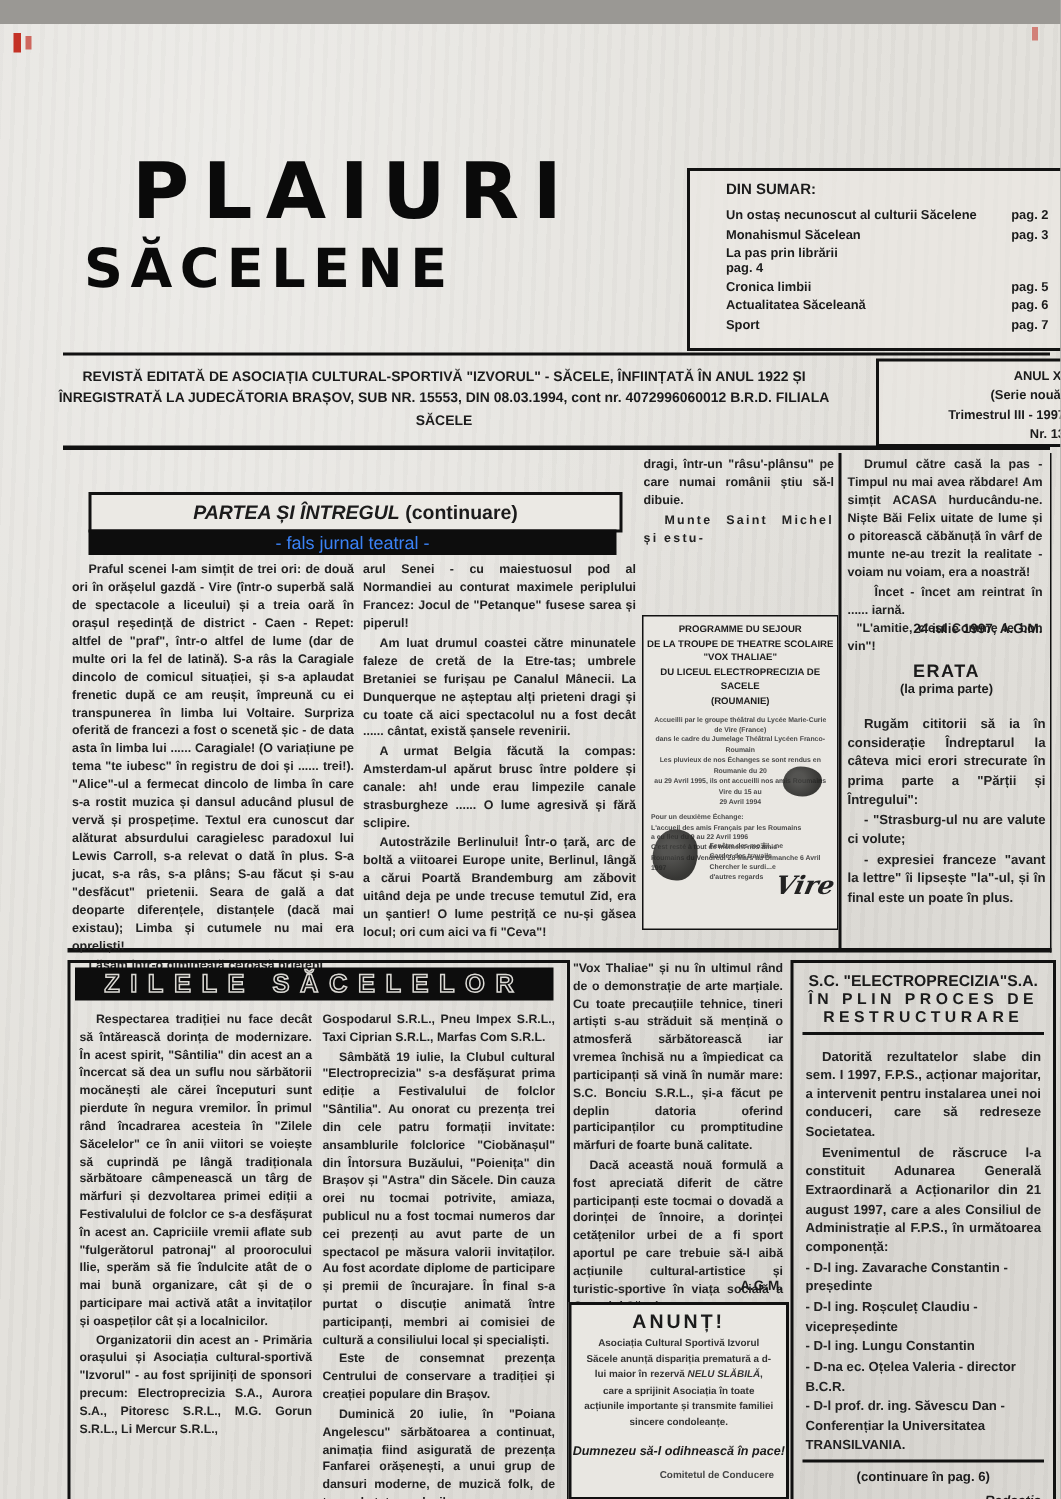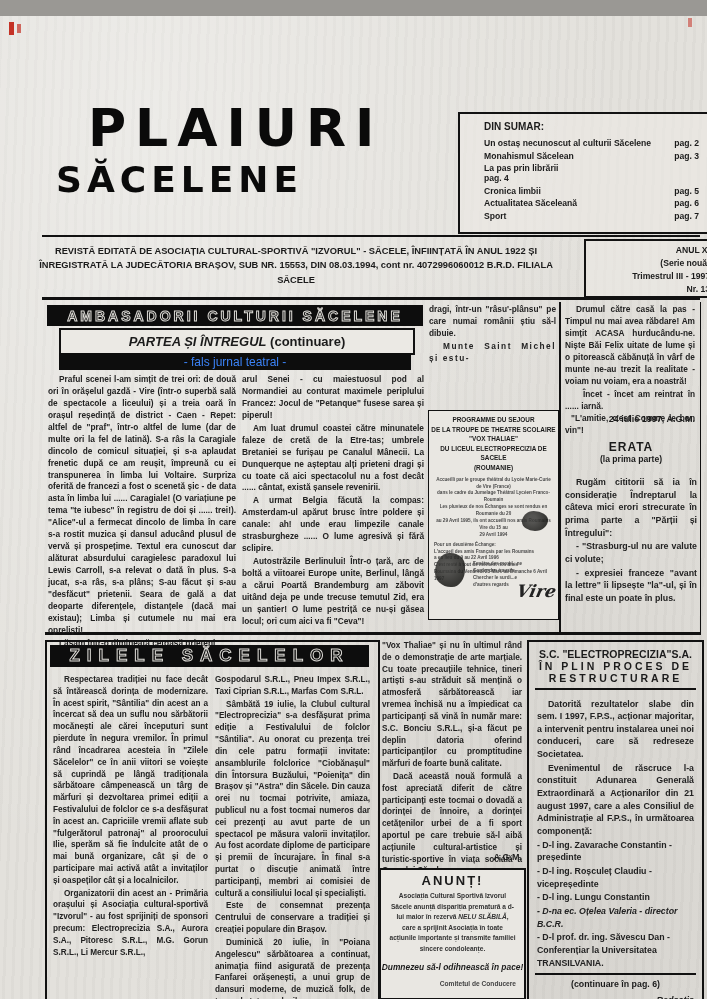--- a/index.html
+++ b/index.html
@@ -78,23 +78,20 @@
     <div>ANUL XI</div>
     <div>(Serie nouă)</div>
     <div>Trimestrul III - 1997</div>
     <div>Nr. 13</div>
   </div>
   <div class="abs rule" style="left:42px;top:281px;width:658px;height:3px;"></div>
 
   <div class="abs" style="left:45px;top:286px;width:655px;height:330px;border-bottom:3px solid #111;border-right:1.5px solid #111;">
     <div class="abs rule" style="left:514px;top:0;width:1.5px;height:330px;"></div>
 
-    <div class="abs blackbar" style="left:2px;top:3px;width:376px;height:21px;">
-      <span class="outline-txt" style="font-size:14px;letter-spacing:3px;">AMBASADORII CULTURII SĂCELENE</span>
-    </div>
 
     <div class="abs" style="left:14px;top:26px;width:352px;height:23px;border:2px solid #111;background:#ebe9e4;display:flex;align-items:center;justify-content:center;">
       <span style="font-weight:700;font-size:13px;"><i>PARTEA ȘI ÎNTREGUL</i><span> (continuare)</span></span>
     </div>
 
     <div class="abs blackbar" style="left:14px;top:51px;width:352px;height:17px;">
       <span style="color:#3b82f6;font-size:12px;font-weight:400;">- fals jurnal teatral -</span>
     </div>
 
     <div class="abs colj" style="left:3px;top:72px;width:188px;height:252px;">
@@ -201,21 +198,21 @@
       <div style="font-size:10.5px;letter-spacing:3px;">ÎN PLIN PROCES DE</div>
       <div style="font-size:10.5px;letter-spacing:3px;">RESTRUCTURARE</div>
     </div>
     <div class="rule" style="margin:4px 6px 0 6px;height:1.5px;"></div>
     <div class="colj" style="position:static;padding:8px 8px 0 8px;font-size:8.8px;">
       <p>Datorită rezultatelor slabe din sem. I 1997, F.P.S., acționar majoritar, a intervenit pentru instalarea unei noi conduceri, care să redreseze Societatea.</p>
       <p>Evenimentul de răscruce l-a constituit Adunarea Generală Extraordinară a Acționarilor din 21 august 1997, care a ales Consiliul de Administrație al F.P.S., în următoarea componență:</p>
       <p style="text-indent:0;text-align:left;">- D-l ing. Zavarache Constantin - președinte</p>
       <p style="text-indent:0;text-align:left;">- D-l ing. Roșculeț Claudiu - vicepreședinte</p>
       <p style="text-indent:0;text-align:left;">- D-l ing. Lungu Constantin</p>
-      <p style="text-indent:0;text-align:left;font-style:italic;">- D-na ec. Oțelea Valeria - director B.C.R.</p>
+      <p style="text-indent:0;text-align:left;">- D-na ec. Oțelea Valeria - director B.C.R.</p>
       <p style="text-indent:0;text-align:left;">- D-l prof. dr. ing. Săvescu Dan - Conferențiar la Universitatea TRANSILVANIA.</p>
     </div>
     <div class="rule" style="margin:4px 6px 0 6px;height:1.5px;"></div>
     <div style="text-align:center;font-weight:700;font-size:8.8px;margin-top:4px;">(continuare în pag. 6)</div>
     <div style="text-align:right;font-weight:700;font-style:italic;font-size:9px;padding:6px 8px 0 0;">Redacția</div>
   </div>
 
 </div>
 
 </body></html>

